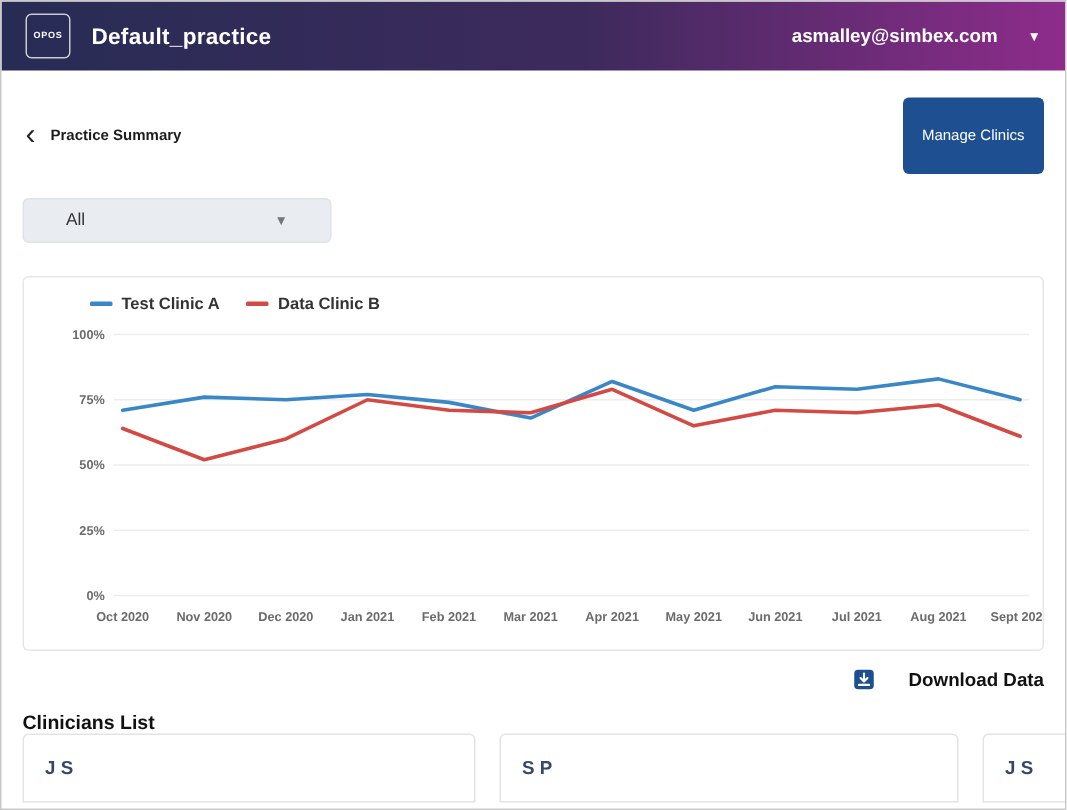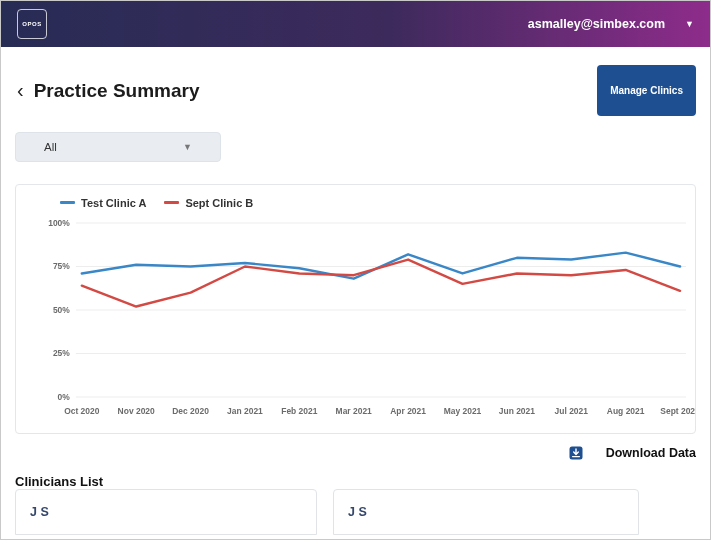--- a/index.html
+++ b/index.html
@@ -27,24 +27,24 @@
     display: flex; align-items: center; gap: 20px; cursor: pointer;
   }
   .user-menu .caret { font-size: 9px; }
   
   .main { padding: 10px 14px 0 14px; }
   .title-row { display: flex; align-items: center; margin-top: 8px; }
   .back-button {
     background: none; border: none; font-size: 20px; line-height: 1;
     color: #222; cursor: pointer; padding: 0 10px 2px 2px; font-family: inherit;
   }
-  .page-title { font-size: 19px; font-weight: bold; color: #1c1c1c; }
+  .page-title { font-size: 10px; font-weight: bold; color: #1c1c1c; }
   .btn-primary {
     margin-left: auto; background: #1d4f91; color: #fff; border: none;
-    border-radius: 4px; font-size: 10px; font-weight: bold;
+    border-radius: 4px; font-size: 10px; font-weight: normal;
     padding: 20px 13px; cursor: pointer; font-family: inherit;
   }
   .filter-select {
     margin-top: 16px; width: 206px; height: 30px; background: #e9edf2;
     border: 1px solid #dde3e9; border-radius: 4px;
     display: flex; align-items: center; padding: 0 28px;
     font-size: 11.5px; color: #333; cursor: pointer;
   }
   .filter-select .chev { margin-left: auto; font-size: 9px; color: #777; }
   
@@ -80,20 +80,21 @@
 </style>
 </head>
 <body>
 
 <div class="screen">
 
   <header class="app-header">
     <div class="logo-box">
       <span>OPOS</span>
     </div>
+    <div class="app-title">Default_practice</div>
     <div class="user-menu">
       <span>asmalley@simbex.com</span>
       <span class="caret">▼</span>
     </div>
   </header>
 
   <main class="main">
 
     <div class="title-row">
       <button class="back-button">‹</button>
@@ -107,21 +108,21 @@
     </div>
 
     <section class="chart-card">
       <div class="legend" id="legend">
           <div class="legend-item">
             <span class="legend-swatch" style="background: rgb(58, 135, 200);"></span>
             <span>Test Clinic A</span>
           </div>
           <div class="legend-item">
             <span class="legend-swatch" style="background: rgb(210, 74, 67);"></span>
-            <span>Sept Clinic B</span>
+            <span>Data Clinic B</span>
           </div>
         </div>
       <svg class="chart-svg" id="chart-svg" viewBox="0 0 681 220" preserveAspectRatio="none">
           <line x1="60" x2="672" y1="186" y2="186" stroke="#ededed" stroke-width="1"></line>
           <text x="54" y="189" text-anchor="end" font-size="8.5" fill="#6b6b6b" font-family="Liberation Sans, sans-serif">0%</text>
           <line x1="60" x2="672" y1="142.5" y2="142.5" stroke="#ededed" stroke-width="1"></line>
           <text x="54" y="145.5" text-anchor="end" font-size="8.5" fill="#6b6b6b" font-family="Liberation Sans, sans-serif">25%</text>
           <line x1="60" x2="672" y1="99" y2="99" stroke="#ededed" stroke-width="1"></line>
           <text x="54" y="102" text-anchor="end" font-size="8.5" fill="#6b6b6b" font-family="Liberation Sans, sans-serif">50%</text>
           <line x1="60" x2="672" y1="55.5" y2="55.5" stroke="#ededed" stroke-width="1"></line>
@@ -158,18 +159,21 @@
 
     <div class="clinicians-row">
       <h2 class="clinicians-title">Clinicians List</h2>
     </div>
 
     <div class="cards-row" id="clinician-cards">
         <div class="clinician-card">
           <span>J S</span>
         </div>
         <div class="clinician-card">
+          <span>S P</span>
+        </div>
+        <div class="clinician-card">
           <span>J S</span>
         </div>
       </div>
 
   </main>
 </div>
 
 </body></html>

